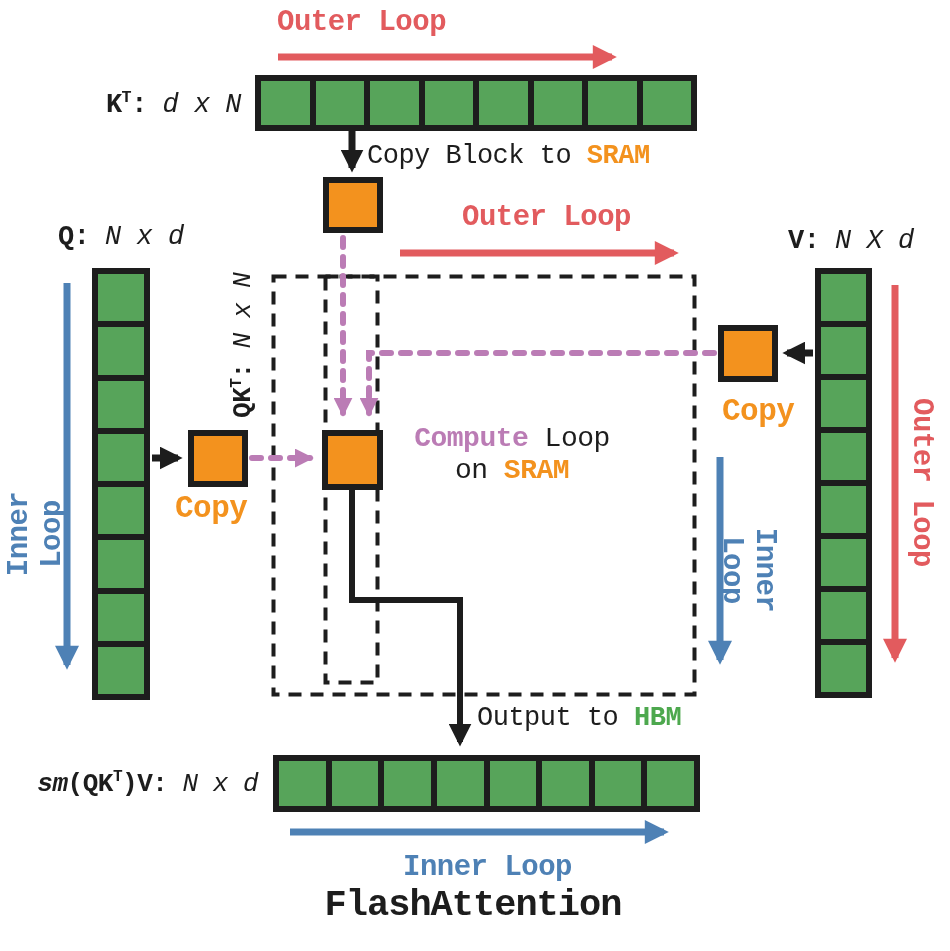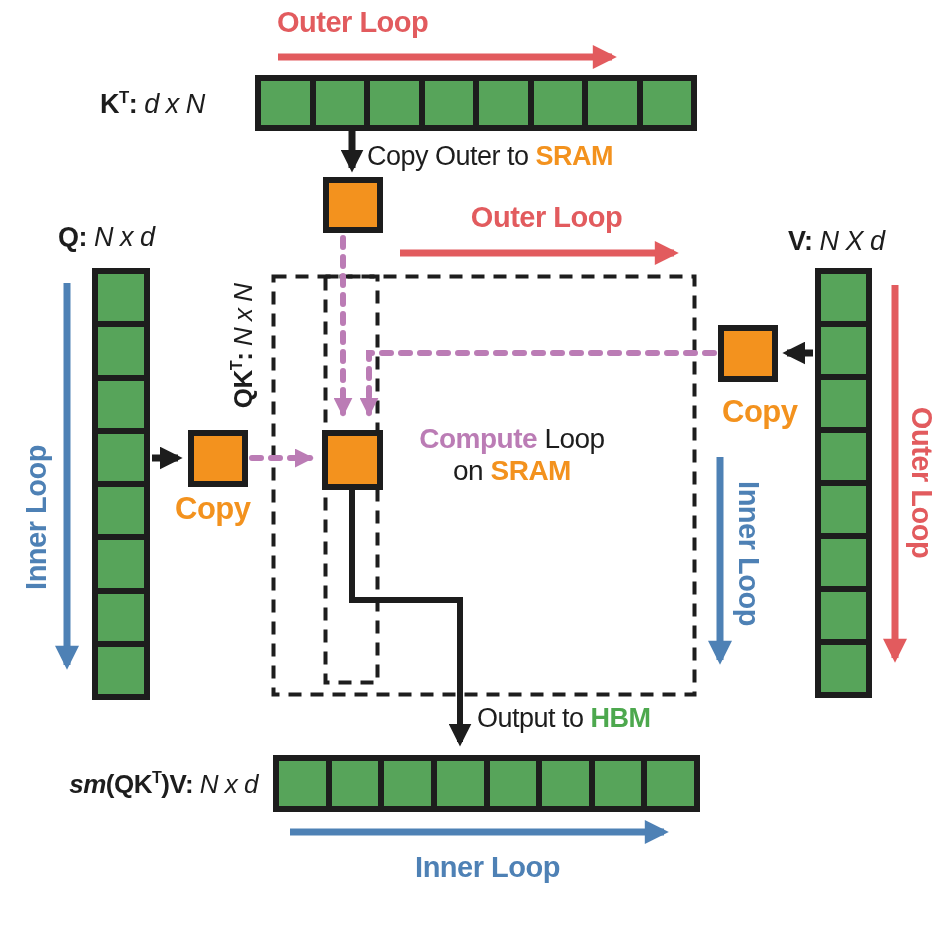--- a/index.html
+++ b/index.html
@@ -1,21 +1,21 @@
 <!DOCTYPE html>
 <html style="--c-green: #57a45a; --c-greentext: #4da84e; --c-orange: #f3921e; --c-red: #e25b5e; --c-blue: #4e81b5; --c-purple: #bb7cb5; --c-black: #1d1d1d;"><head>
 <meta charset="utf-8">
 <style>
   :root{
     --c-green:#57a45a; --c-greentext:#4da84e; --c-orange:#f3921e;
     --c-red:#e25b5e; --c-blue:#4e81b5; --c-purple:#bb7cb5; --c-black:#1d1d1d;
   }
   html,body{margin:0;padding:0;background:#ffffff;}
   #canvas{position:relative;width:950px;height:951px;background:#ffffff;overflow:hidden;
-          font-family:Liberation Sans, sans-serif;color:var(--c-black);}
+          font-family:Liberation Mono, monospace;color:var(--c-black);}
   #arrows{position:absolute;left:0;top:0;z-index:1;}
   .abs{position:absolute;}
   .strip{background:var(--c-black);display:flex;padding:6px;gap:6px;box-sizing:border-box;z-index:2;}
   .strip.h{flex-direction:row;}
   .strip.v{flex-direction:column;}
   .cell{flex:1;background:var(--c-green);}
   .oblock{background:var(--c-orange);border:6px solid var(--c-black);box-sizing:border-box;z-index:3;}
   .lbl{white-space:nowrap;z-index:4;font-size:27px;letter-spacing:-0.5px;}
   .loop{font-weight:bold;font-size:29px;letter-spacing:-0.5px;}
   .red{color:var(--c-red);} .blue{color:var(--c-blue);}
@@ -73,34 +73,34 @@
     <line class="solid sk-black" stroke-width="7" x1="813" y1="353" x2="787" y2="353" marker-end="url(#mk-black)"></line>
     <polyline class="solid sk-black" stroke-width="6" points="352,489 352,600 460,600 460,742" marker-end="url(#mk-black)"></polyline>
 
     <line class="pline sk-purple" x1="343" y1="238" x2="343" y2="413" marker-end="url(#mk-purple)"></line>
     <polyline class="pline sk-purple" points="714,353 369,353 369,413" marker-end="url(#mk-purple)"></polyline>
     <line class="pline sk-purple" x1="252" y1="458" x2="310" y2="458" marker-end="url(#mk-purple)"></line>
   </svg>
 
   <div class="abs loop red" style="left:277px;top:6px;width:353px;"><span class="abs" style="position:static">Outer Loop</span></div>
 
-  <div class="abs lbl" style="left:100px;top:88px;width:147px;text-align:left;"><span class="b">K</span><sup>T</sup><span class="b">: </span><span class="i">d x N</span></div>
+  <div class="abs lbl" style="left:100px;top:88px;width:147px;text-align:center;"><span class="b">K</span><sup>T</sup><span class="b">: </span><span class="i">d x N</span></div>
 
   <div class="abs strip h" style="left:255px;top:75px;width:442px;height:56px;">
       <div class="cell"></div>
       <div class="cell"></div>
       <div class="cell"></div>
       <div class="cell"></div>
       <div class="cell"></div>
       <div class="cell"></div>
       <div class="cell"></div>
       <div class="cell"></div>
     </div>
 
-  <div class="abs lbl" style="left:367px;top:141px;"><span>Copy Outer to </span><span class="orangetx">SRAM</span></div>
+  <div class="abs lbl" style="left:367px;top:141px;"><span>Copy Block to </span><span class="orangetx">SRAM</span></div>
 
   <div class="abs oblock" style="left:323px;top:177px;width:60px;height:56px;"></div>
 
   <div class="abs loop red" style="left:400px;top:201px;width:293px;text-align:center;"><span>Outer Loop</span></div>
 
   <div class="abs lbl" style="left:58px;top:222px;"><span class="b">Q</span><span class="b">: </span><span class="i">N x d</span></div>
 
   <div class="abs strip v" style="left:92px;top:268px;width:58px;height:432px;">
       <div class="cell"></div>
       <div class="cell"></div>
@@ -156,14 +156,15 @@
       <div class="cell"></div>
       <div class="cell"></div>
       <div class="cell"></div>
       <div class="cell"></div>
       <div class="cell"></div>
       <div class="cell"></div>
     </div>
 
   <div class="abs loop blue" style="left:290px;top:851px;width:395px;text-align:center;"><span>Inner Loop</span></div>
 
+  <div class="abs b center" style="left:273px;top:884px;width:400px;font-size:37px;letter-spacing:-1px;"><span>FlashAttention</span></div>
 
 </div>
 
 </body></html>

